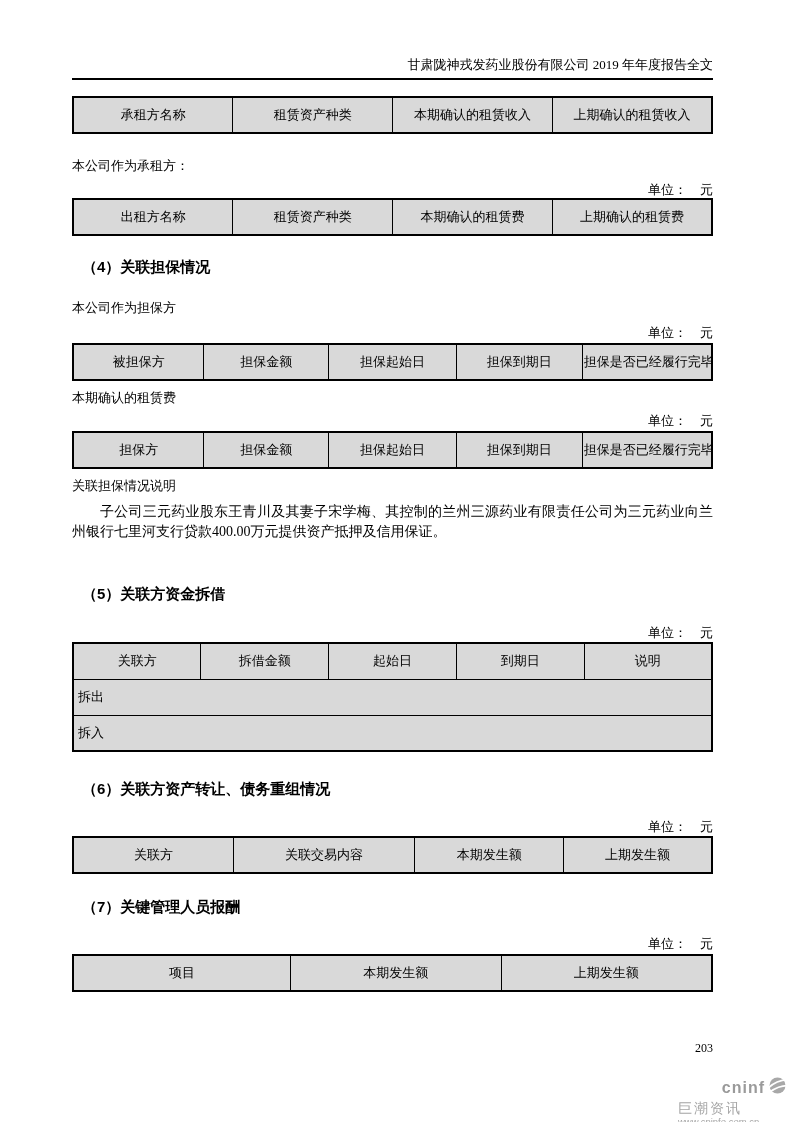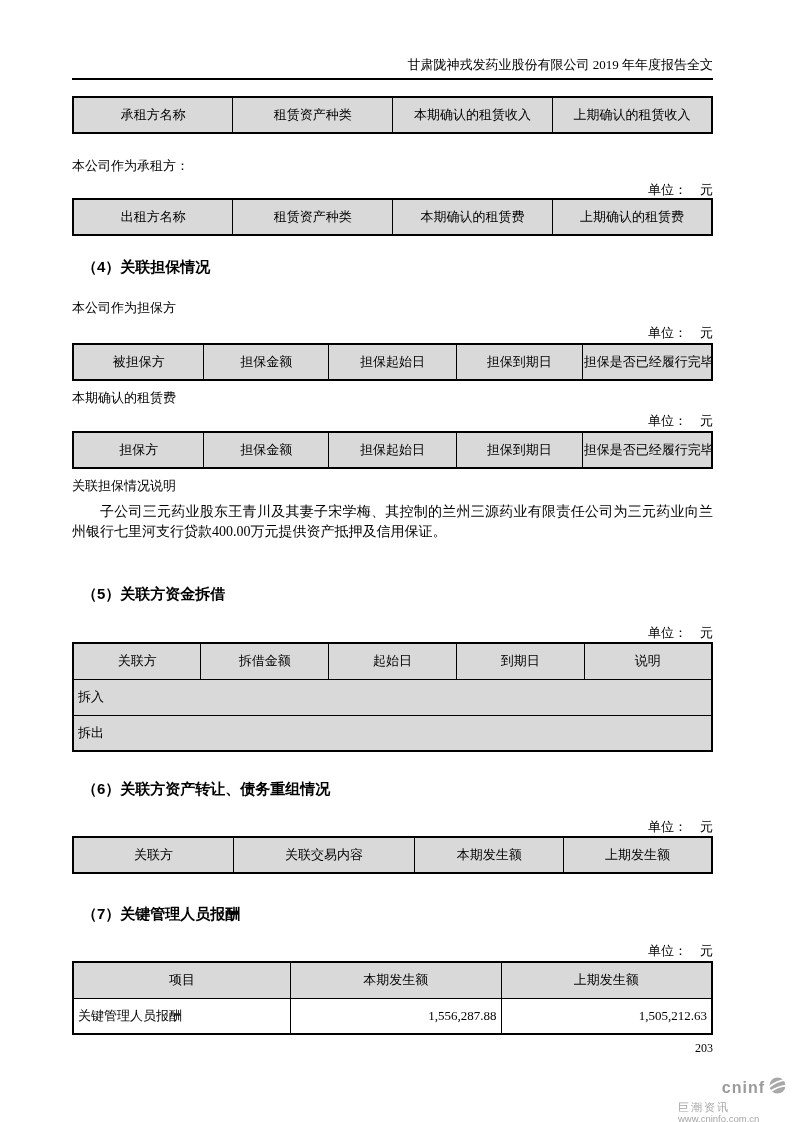--- a/index.html
+++ b/index.html
@@ -72,21 +72,21 @@
     top: 1076px;
     right: 5px;
     width: 110px;
     text-align: left;
     color: #9e9e9e;
     font-family: "Liberation Sans", "DejaVu Sans", sans-serif;
     line-height: 1.1;
   }
   .logo-top { display: flex; align-items: center; justify-content: flex-end; gap: 1px; }
   .logo-brand { font-weight: bold; font-size: 16px; letter-spacing: 1px; color: #9a9a9a; }
-  .logo-company { font-size: 11px; letter-spacing: 2px; color: #a5a5a5; margin: 1px 14px 0 0; }
+  .logo-company { font-size: 14px; letter-spacing: 2px; color: #a5a5a5; margin: 1px 14px 0 0; }
   .logo-url { font-size: 9.5px; color: #a5a5a5; margin-top: 1px; }
 </style>
 </head>
 <body>
 
 <div class="page">
   <div class="content">
 
     <div class="doc-header">甘肃陇神戎发药业股份有限公司 2019 年年度报告全文</div>
 
@@ -195,24 +195,24 @@
         </colgroup>
       <tbody>
           <tr>
         <td class="th">关联方</td>
         <td class="th">拆借金额</td>
         <td class="th">起始日</td>
         <td class="th">到期日</td>
         <td class="th">说明</td>
       </tr>
       <tr class="row-shaded">
+        <td colspan="5">拆出</td>
+      </tr>
+      <tr class="row-shaded">
         <td colspan="5">拆入</td>
-      </tr>
-      <tr class="row-shaded">
-        <td colspan="5">拆出</td>
       </tr>
     </tbody>
       </table>
 
     <div class="sec-heading" style="margin-top:28px">（6）关联方资产转让、债务重组情况</div>
 
     <div class="unit" style="margin-top:21px">单位：　元</div>
 
     <table style="margin-top:2px">
       <colgroup>
@@ -224,40 +224,35 @@
       <tbody>
           <tr>
         <td class="th">关联方</td>
         <td class="th">关联交易内容</td>
         <td class="th">本期发生额</td>
         <td class="th">上期发生额</td>
       </tr>
     </tbody>
       </table>
 
-    <div class="sec-heading" style="margin-top:31px">（7）关键管理人员报酬</div>
+    <div class="sec-heading" style="margin-top:24px">（7）关键管理人员报酬</div>
 
     <div class="unit" style="margin-top:20px">单位：　元</div>
 
     <table style="margin-top:3px">
       <colgroup>
           <col style="width:34%">
           <col style="width:33%">
           <col style="width:33%">
         </colgroup>
       <tbody>
           <tr>
         <td class="th">项目</td>
         <td class="th">本期发生额</td>
         <td class="th">上期发生额</td>
-      </tr>
-      <tr>
-        <td class="cell-left">关键管理人员报酬</td>
-        <td class="cell-num">1,556,287.88</td>
-        <td class="cell-num">1,505,212.63</td>
       </tr>
     </tbody>
       </table>
 
   </div>
 
   <div class="page-number">203</div>
 
   <div class="logo">
     <div class="logo-top">

